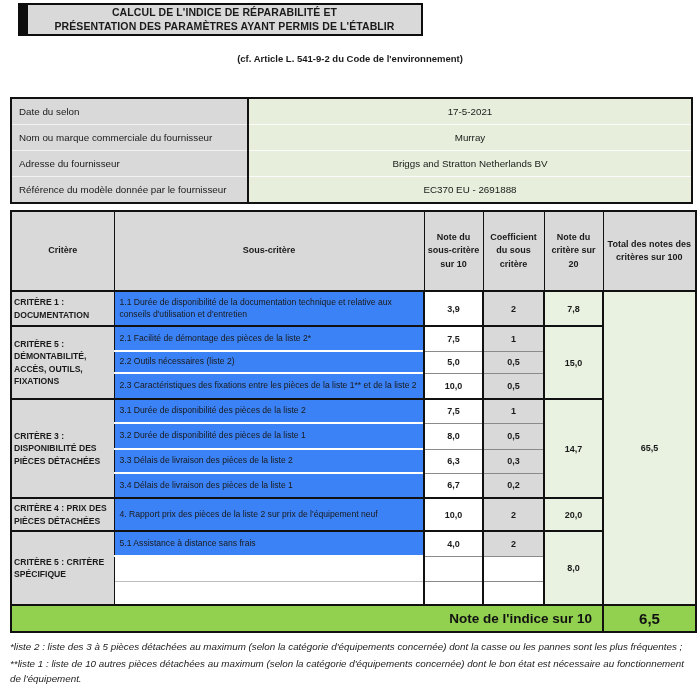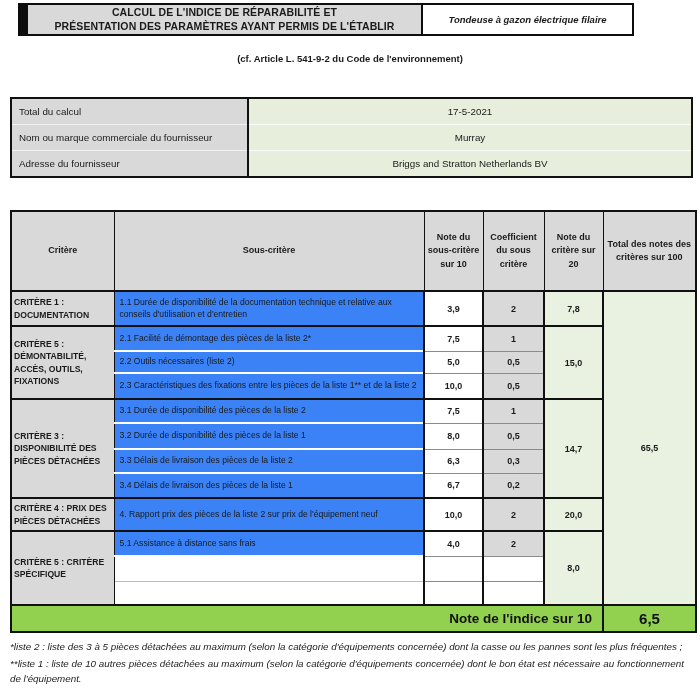--- a/index.html
+++ b/index.html
@@ -73,47 +73,48 @@
 </style>
 </head>
 <body>
 
 <div class="titlebar">
   <div class="black-tab"></div>
   <div class="title-box">
     <div>CALCUL DE L'INDICE DE RÉPARABILITÉ ET</div>
     <div>PRÉSENTATION DES PARAMÈTRES AYANT PERMIS DE L'ÉTABLIR</div>
   </div>
-  <div class="product-box">
-    <span>Tondeuse à gazon électrique filaire</span>
-  </div>
 </div>
 
 <div class="subtitle">
   <div class="l2">(cf. Article L. 541-9-2 du Code de l'environnement)</div>
 </div>
 
 <div class="info-table">
   <table>
     <colgroup>
         <col style="width:237px">
         <col>
       </colgroup>
     <tbody>
       <tr>
-        <td class="lbl">Total du calcul</td>
+        <td class="lbl">Date du selon</td>
         <td class="val">17-5-2021</td>
       </tr>
       <tr>
         <td class="lbl">Nom ou marque commerciale du fournisseur</td>
         <td class="val">Murray</td>
       </tr>
       <tr>
         <td class="lbl">Adresse du fournisseur</td>
         <td class="val">Briggs and Stratton Netherlands BV</td>
+      </tr>
+      <tr>
+        <td class="lbl">Référence du modèle donnée par le fournisseur</td>
+        <td class="val">EC370 EU - 2691888</td>
       </tr>
     </tbody>
   </table>
 </div>
 
 <div class="score-table">
   <table>
     <colgroup>
       <col style="width:103px">
         <col style="width:310px">

